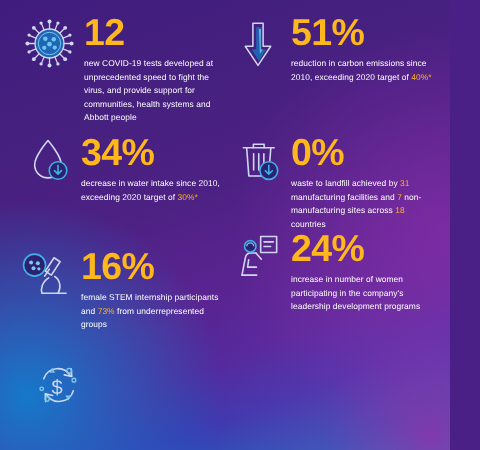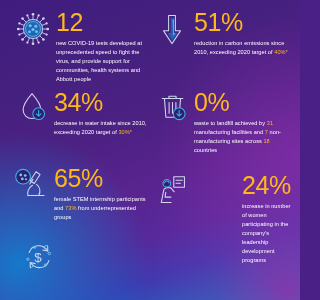--- a/index.html
+++ b/index.html
@@ -54,21 +54,21 @@
   .stat-body {
     flex: 1 1 auto;
     min-width: 0;
     padding-top: 1px;
   }
 
   .big {
     color: #ffb81c;
     font-size: 25px;
     line-height: 0.95;
-    font-weight: 400;
+    font-weight: 700;
     letter-spacing: -0.4px;
     white-space: nowrap;
     font-family: "Liberation Sans", sans-serif;
   }
   .big.money { font-size: 27px; }
 
   .desc {
     color: #ffffff;
     font-size: 5.6px;
     line-height: 1.62;
@@ -77,21 +77,21 @@
     letter-spacing: 0.05px;
   }
   .desc .hl { color: #ffb81c; }
 
   
   #stat-covid      { left: 12px;  top: 10px;  width: 140px; }
   #stat-carbon     { left: 152px; top: 10px;  width: 140px; align-items: center; }
   #stat-water      { left: 12px;  top: 90px;  width: 140px; }
   #stat-waste      { left: 152px; top: 90px;  width: 142px; }
   #stat-stem       { left: 12px;  top: 166px; width: 142px; }
-  #stat-women      { left: 152px; top: 173px; width: 142px; gap: 48px; }
+  #stat-women      { left: 152px; top: 154px; width: 142px; }
   #stat-suppliers  { left: 18px;  top: 240px; width: 190px; }
 
   #stat-covid .icon-wrap    { width: 42px; }
   #stat-suppliers .icon-wrap{ width: 42px; }
 </style>
 </head>
 <body>
 
 <div id="infographic">
   <div class="grid">
@@ -214,21 +214,21 @@
           <g stroke="#cfd6ef" stroke-width="1.2" fill="none" stroke-linecap="round" stroke-linejoin="round">
             <path d="M25.5 6.5 l4.5 3 -6.5 10 -4.5 -3 z"></path>
             <path d="M22 15 l-3.5 5.2"></path>
             <path d="M21.5 21.5 c-5 3 -6 8.5 -5 11.5"></path>
             <path d="M16.5 33 h18"></path>
             <path d="M28.5 33 c2.5 -4.5 1.5 -10 -2.5 -12.5"></path>
           </g>
         </svg>
       </div>
       <div class="stat-body">
-        <div class="big">65%</div>
+        <div class="big">16%</div>
         <div class="desc"><span>female STEM internship participants and </span><span class="hl">73%</span><span> from underrepresented groups</span></div>
       </div>
     </div>
 
     <div class="stat" id="stat-women">
       <div class="icon-wrap">
         <svg width="32" height="34" viewBox="0 0 36 38" fill="none">
           <g stroke="#cfd6ef" stroke-width="1.2" fill="none" stroke-linejoin="round" stroke-linecap="round">
             <path d="M20 4 h12 v12 h-12 z"></path>
             <path d="M22.5 8 h7 M22.5 11.5 h5"></path>

